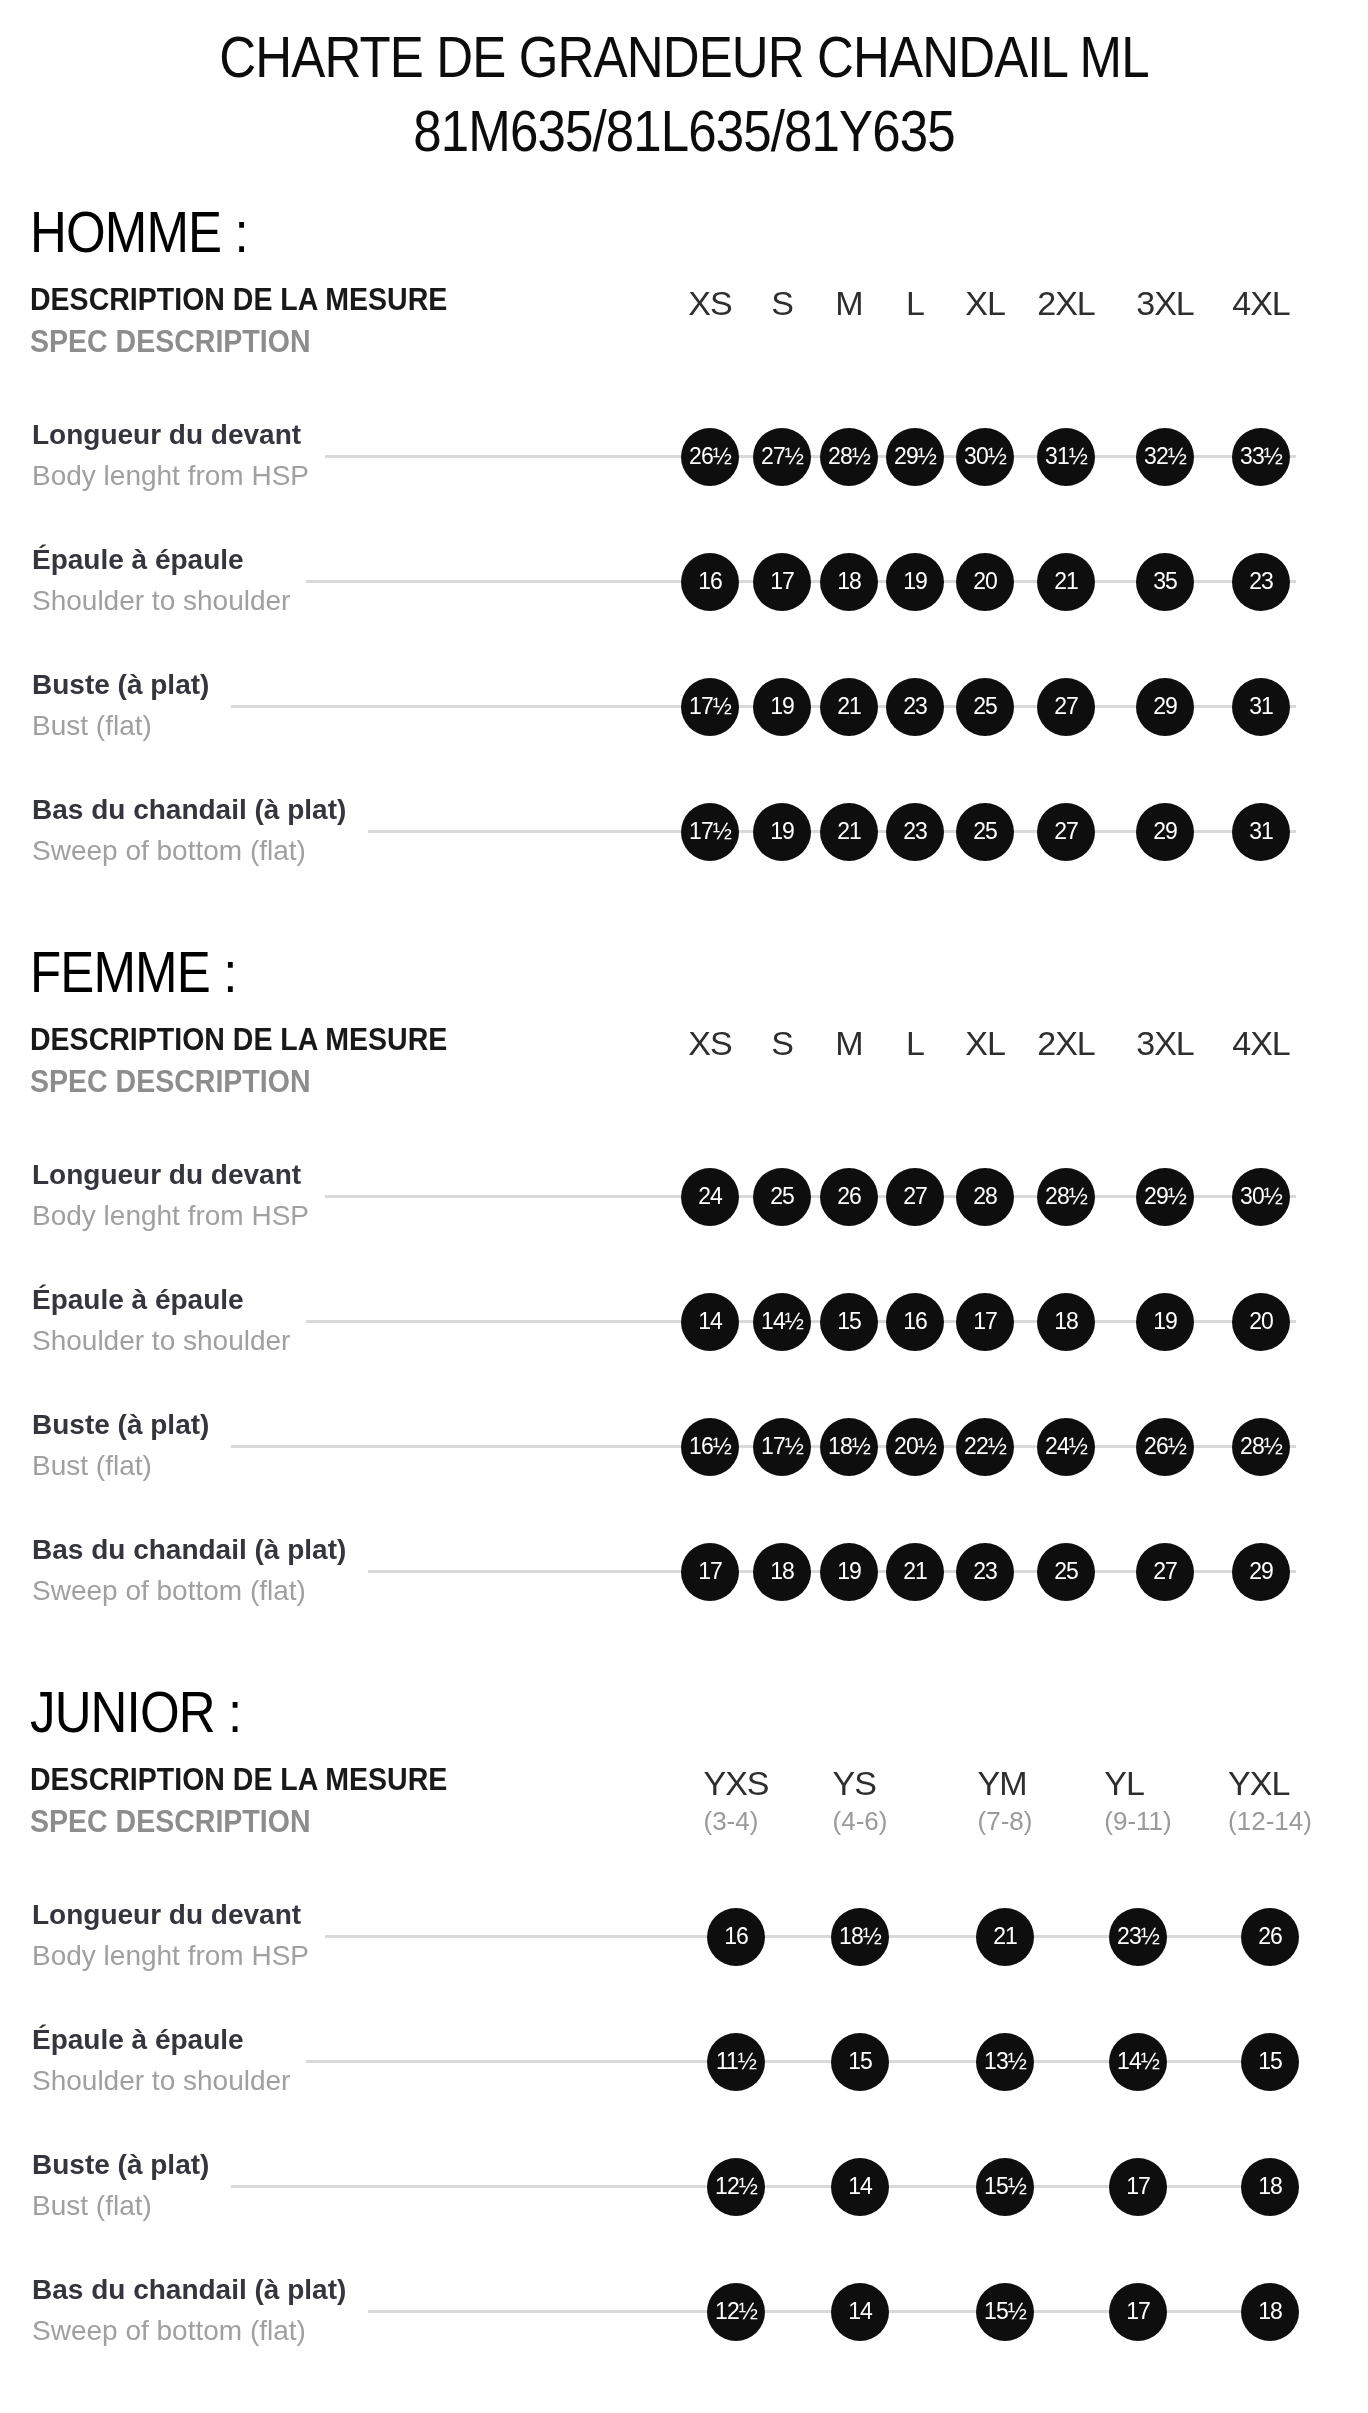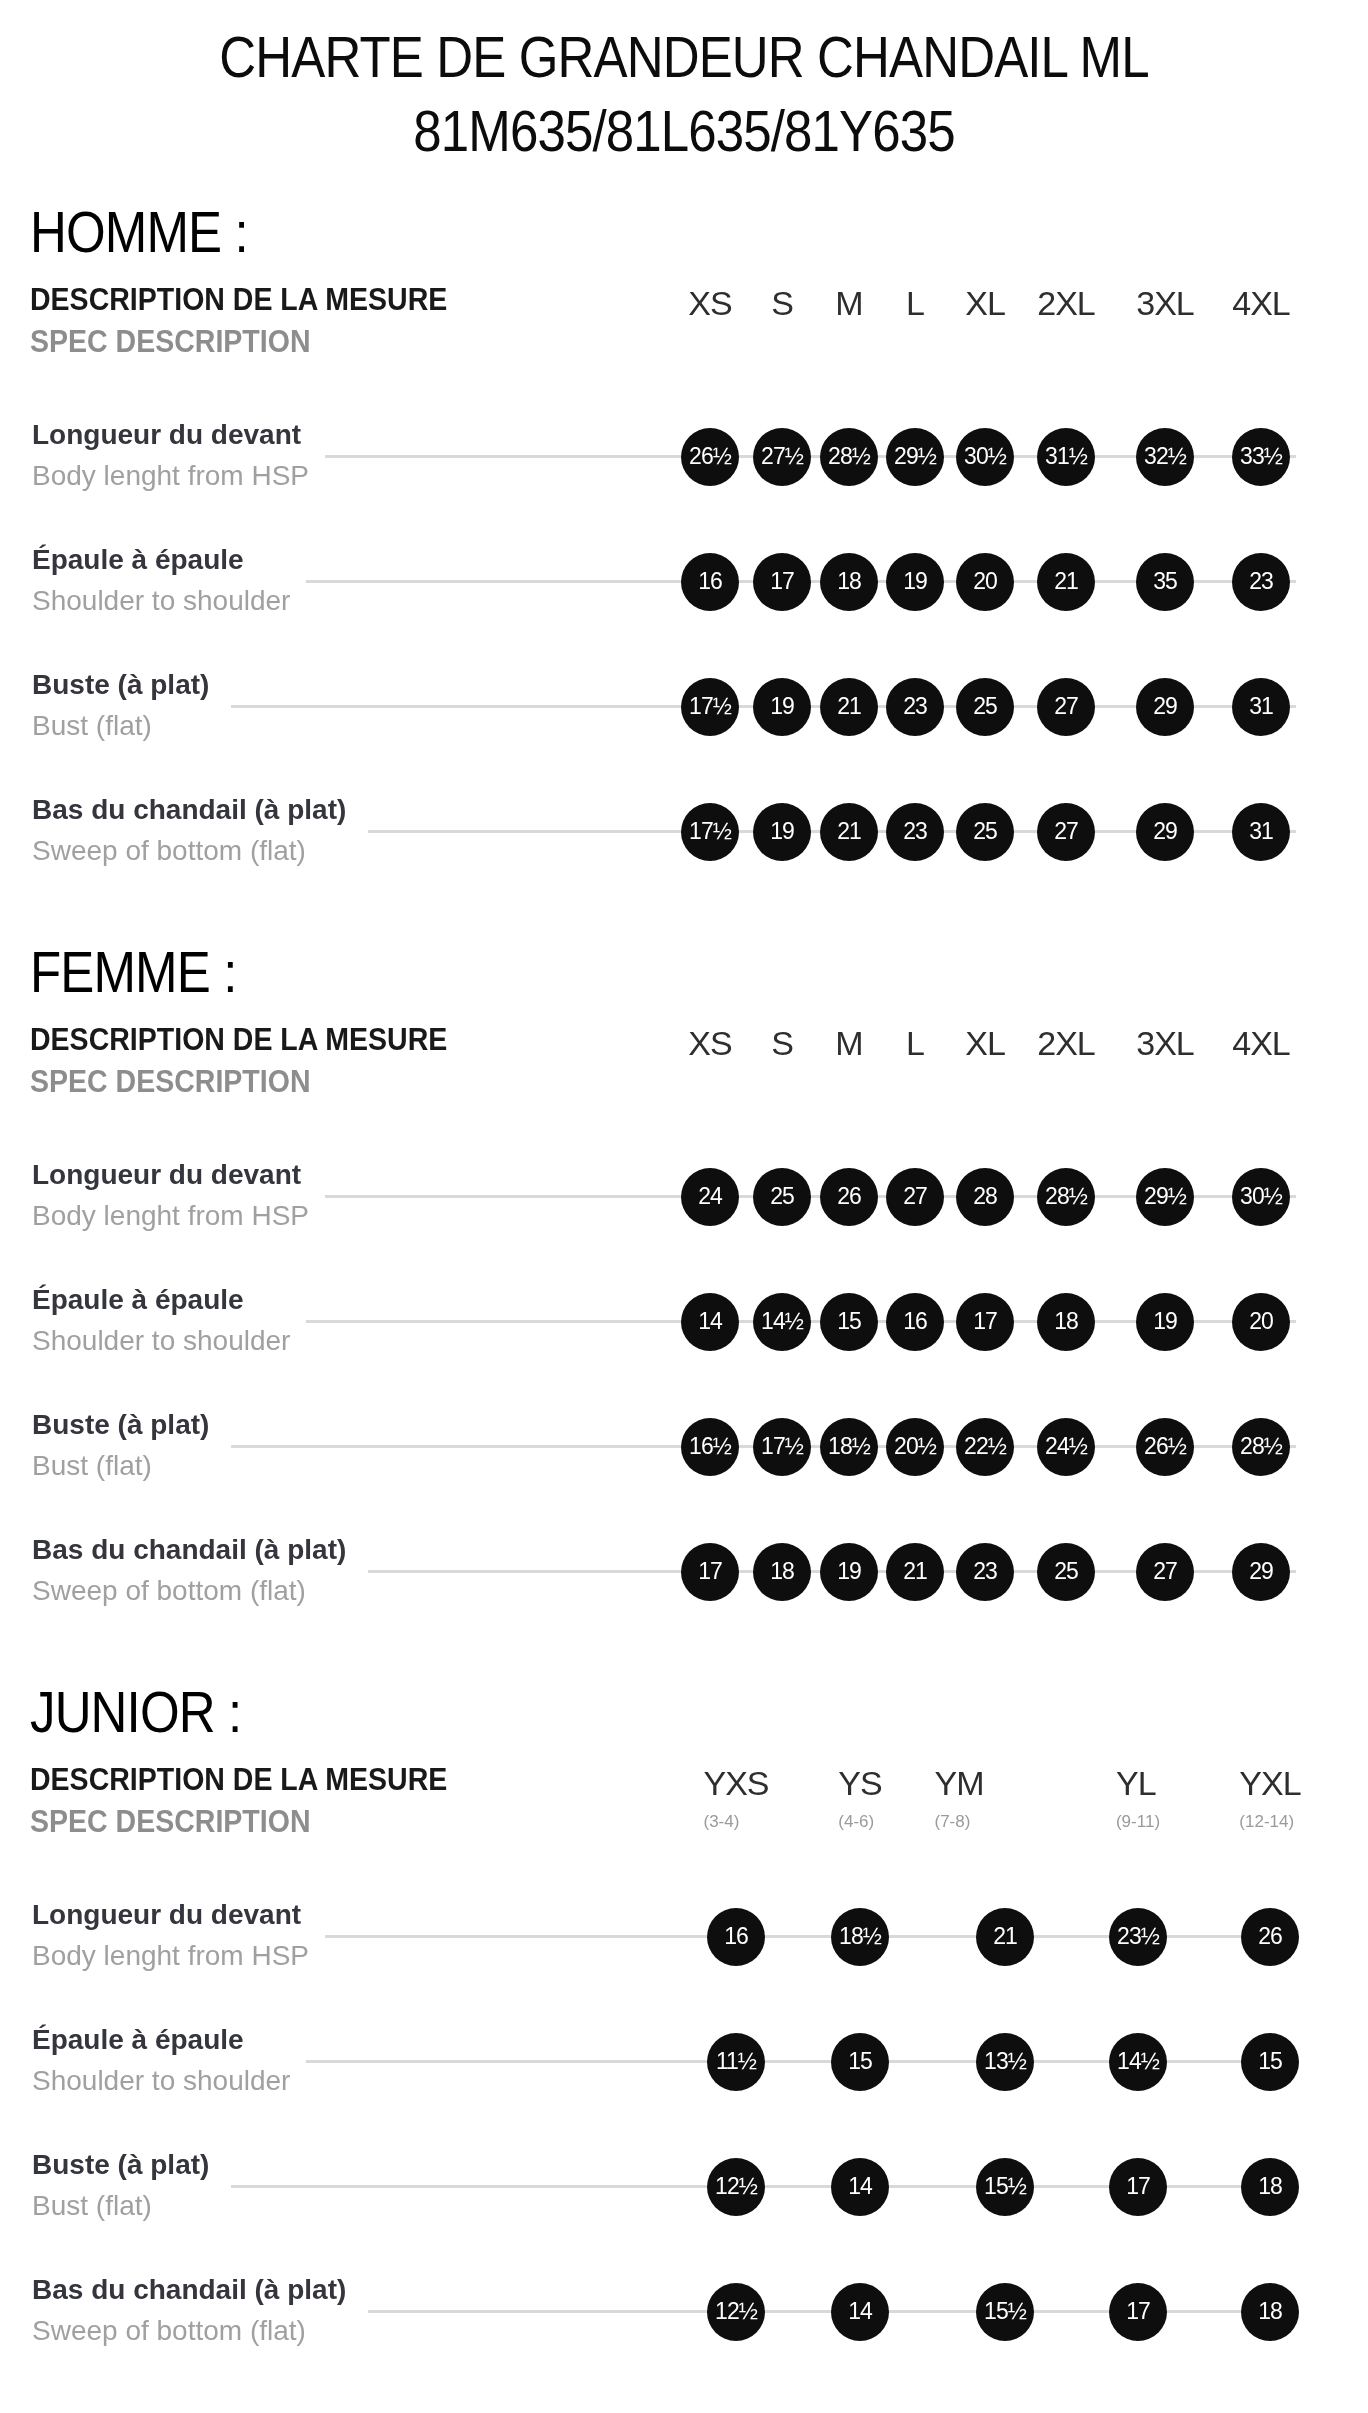--- a/index.html
+++ b/index.html
@@ -25,21 +25,21 @@
   .hdr-primary{
     font-weight:700;font-size:31px;color:#191919;white-space:nowrap;
     transform:scaleX(0.92);transform-origin:left top;
   }
   .hdr-secondary{
     font-weight:700;font-size:31px;color:#8d8d8d;margin-top:6px;white-space:nowrap;
     transform:scaleX(0.92);transform-origin:left top;
   }
   .col-hdr{position:absolute;top:2px;transform:translateX(-50%);}
   .col-label{font-size:34px;color:#2e2e2e;letter-spacing:-1px;white-space:nowrap;}
-  .col-sub{font-size:17px;color:#9a9a9a;margin-top:9px;white-space:nowrap;}
+  .col-sub{font-size:26px;color:#9a9a9a;margin-top:3px;white-space:nowrap;}
   .rows{position:absolute;top:196px;left:0;right:0;}
   .row{position:relative;height:125px;}
   .leader{
     position:absolute;top:50%;margin-top:-2px;height:3px;right:72px;
     background:#d9d9d9;z-index:0;
   }
   .row-label{position:absolute;left:32px;top:50%;transform:translateY(-52%);z-index:1;background:transparent;}
   .lbl-fr{font-size:28px;font-weight:700;color:#34353d;white-space:nowrap;background:#fff;padding-right:6px;}
   .lbl-en{font-size:28px;color:#a0a0a0;margin-top:9px;white-space:nowrap;}
   .circle{
@@ -383,21 +383,21 @@
         <div class="hdr-secondary">SPEC DESCRIPTION</div>
       </div>
       <div class="col-hdr" style="left: 736px;">
         <div class="col-label">YXS</div>
         <div class="col-sub">(3-4)</div>
       </div>
       <div class="col-hdr" style="left: 860px;">
         <div class="col-label">YS</div>
         <div class="col-sub">(4-6)</div>
       </div>
-      <div class="col-hdr" style="left: 959px;">
+      <div class="col-hdr" style="left: 1005px;">
         <div class="col-label">YM</div>
         <div class="col-sub">(7-8)</div>
       </div>
       <div class="col-hdr" style="left: 1138px;">
         <div class="col-label">YL</div>
         <div class="col-sub">(9-11)</div>
       </div>
       <div class="col-hdr" style="left: 1270px;">
         <div class="col-label">YXL</div>
         <div class="col-sub">(12-14)</div>

